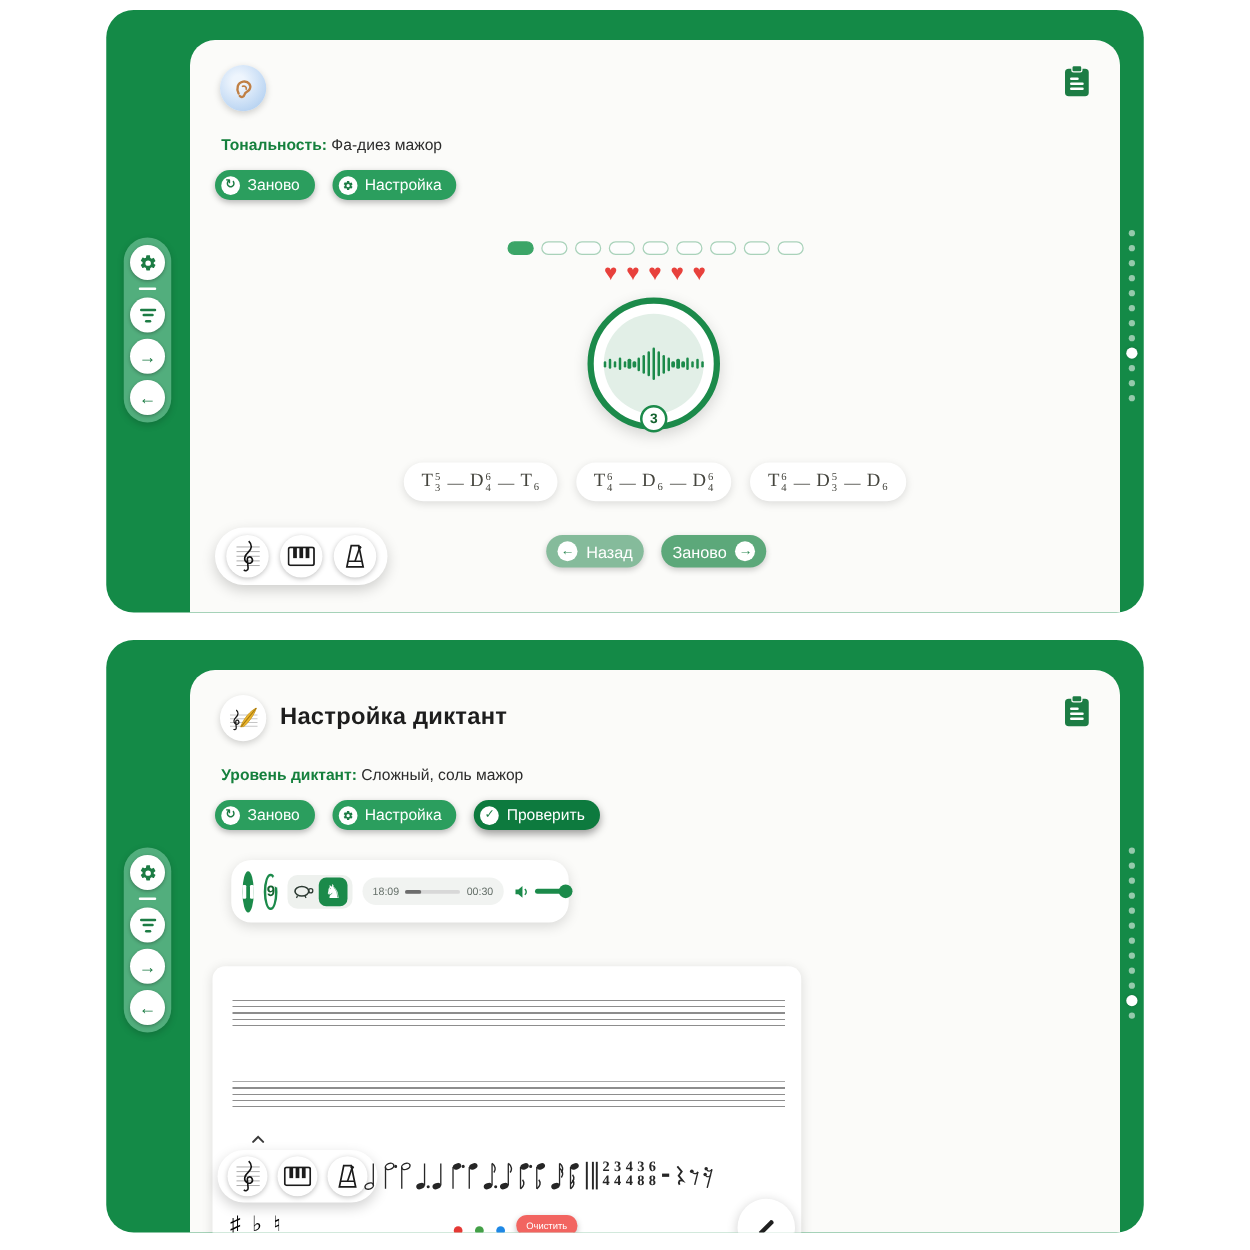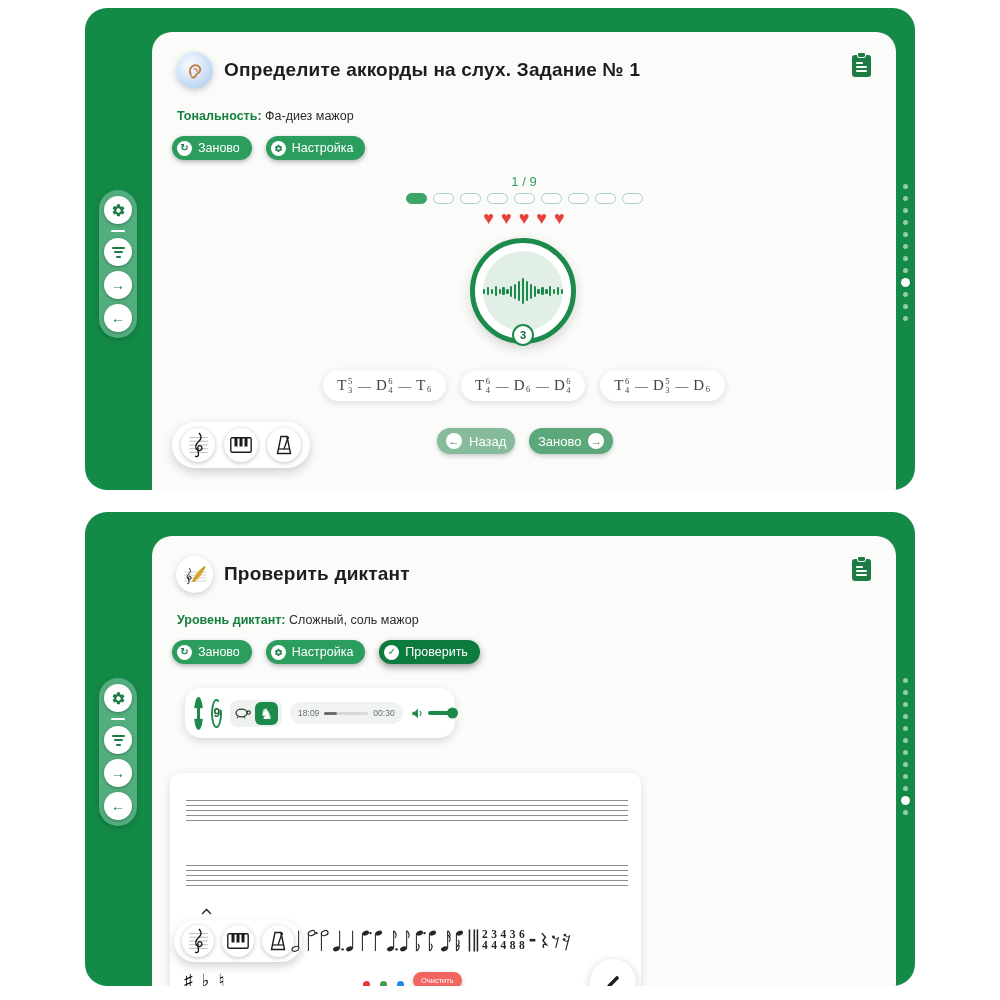--- a/index.html
+++ b/index.html
@@ -156,21 +156,20 @@
     <span class="sbtn">←</span>
   </div>
 
   <div class="card">
     <div class="hicon ear-bg">
       <svg width="21" height="21" viewBox="0 0 22 22">
           <path d="M7.2 15.5 C5.2 11.6 6.2 6.4 11 5.6 C15.6 4.9 18.2 8.8 16.4 12 C15 14.4 12.8 14 12.2 16.4 C11.7 18.5 9.4 19 8.2 17.6" fill="none" stroke="#c08045" stroke-width="2" stroke-linecap="round"></path>
           <path d="M10.5 9.5 C12.5 8.8 14 10 13.6 11.8" fill="none" stroke="#c08045" stroke-width="1.4" stroke-linecap="round"></path>
         </svg>
     </div>
-    <div class="ptitle">Определите аккорды на слух. Задание № 1</div>
     <div class="clip">
         <i class="tab"></i>
         <i class="l1"></i>
         <i class="l2"></i>
         <i class="l3"></i>
       </div>
 
     <div class="keyline">
       <b>Тональность:</b>
       <span>Фа-диез мажор</span>
@@ -184,21 +183,20 @@
       <button class="gbtn">
         <span class="ic">
           <svg width="9" height="9" viewBox="0 0 24 24" fill="#1c7c44">
               <path d="M19.14 12.94a7 7 0 0 0 .05-.94 7 7 0 0 0-.05-.94l2.03-1.58a.5.5 0 0 0 .12-.64l-1.92-3.32a.5.5 0 0 0-.61-.22l-2.39.96a7.3 7.3 0 0 0-1.62-.94l-.36-2.54A.5.5 0 0 0 13.9 2h-3.8a.5.5 0 0 0-.49.42l-.36 2.54a7.3 7.3 0 0 0-1.62.94l-2.39-.96a.5.5 0 0 0-.61.22L2.71 8.48a.5.5 0 0 0 .12.64l2.03 1.58a7 7 0 0 0 0 1.88l-2.03 1.58a.5.5 0 0 0-.12.64l1.92 3.32c.13.23.4.32.61.22l2.39-.96c.5.38 1.04.7 1.62.94l.36 2.54c.04.24.25.42.49.42h3.8c.24 0 .45-.18.49-.42l.36-2.54a7.3 7.3 0 0 0 1.62-.94l2.39.96c.21.1.48 0 .61-.22l1.92-3.32a.5.5 0 0 0-.12-.64zM12 15.5A3.5 3.5 0 1 1 15.5 12 3.5 3.5 0 0 1 12 15.5z"></path>
             </svg>
         </span>
         <span>Настройка</span>
       </button>
     </div>
 
-    <div class="ptext">1 / 9</div>
     <div class="pills" id="p1-pills">
         <span class="pill filled"></span>
         <span class="pill"></span>
         <span class="pill"></span>
         <span class="pill"></span>
         <span class="pill"></span>
         <span class="pill"></span>
         <span class="pill"></span>
         <span class="pill"></span>
         <span class="pill"></span>
@@ -399,21 +397,21 @@
             <line x1="2" y1="10" x2="24" y2="10"></line>
             <line x1="2" y1="13" x2="24" y2="13"></line>
             <line x1="2" y1="16" x2="24" y2="16"></line>
             <line x1="2" y1="19" x2="24" y2="19"></line>
           </g>
           <path d="M7 6 C9 7.8 8.8 10 6.8 11.8 C4.9 13.6 4.6 15.8 6.2 17 C7.9 18.2 9.8 16.7 9 15 C8.3 13.6 6.5 14 6.6 15.4 L7 20.3 C7.1 21.6 5.5 22.2 4.9 21.2" fill="none" stroke="#1a1a1a" stroke-width="1"></path>
           <path d="M10.5 19.5 C13 12.5 18.5 6.5 23 4.5 C21.5 9.8 16.5 16.5 13 19.2 Z" fill="#ecb72e" stroke="#c9971f" stroke-width="0.7"></path>
           <line x1="23" y1="4.5" x2="11" y2="19.3" stroke="#a87b12" stroke-width="0.9"></line>
         </svg>
     </div>
-    <div class="ptitle">Проверить диктант</div>
+    <div class="ptitle">Настройка диктант</div>
     <div class="clip">
         <i class="tab"></i>
         <i class="l1"></i>
         <i class="l2"></i>
         <i class="l3"></i>
       </div>
 
     <div class="keyline">
       <b>Уровень диктант:</b>
       <span>Сложный, соль мажор</span>

